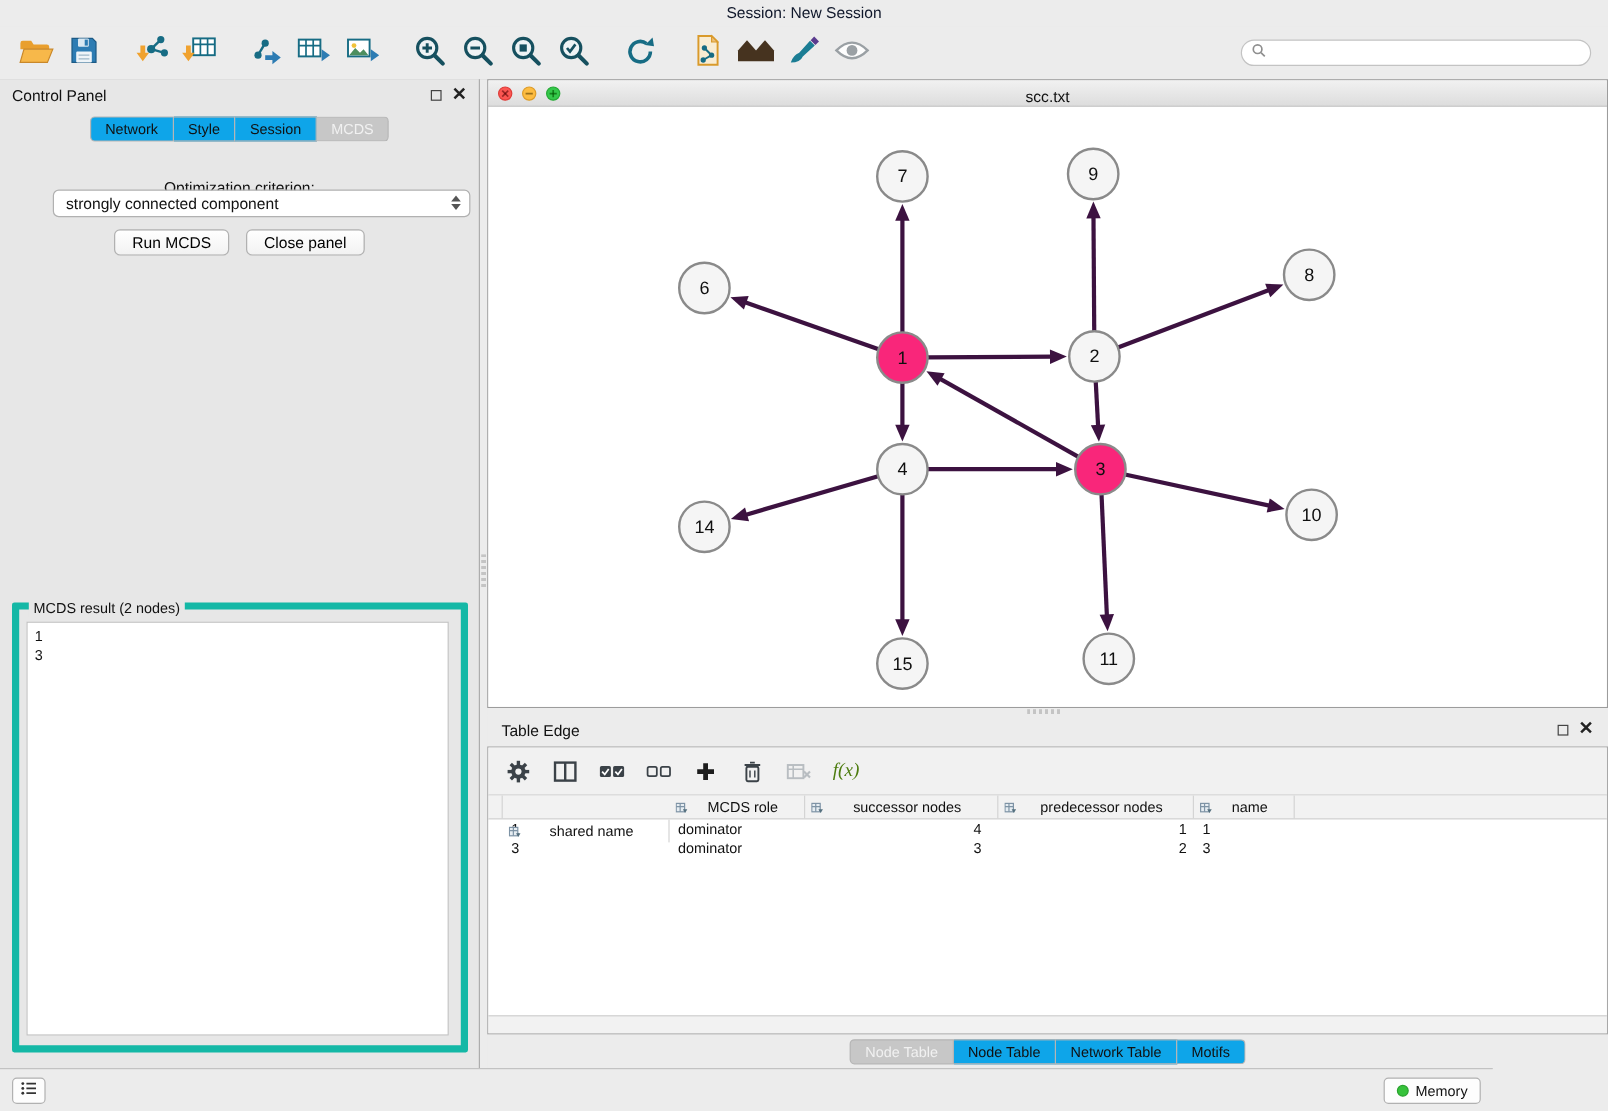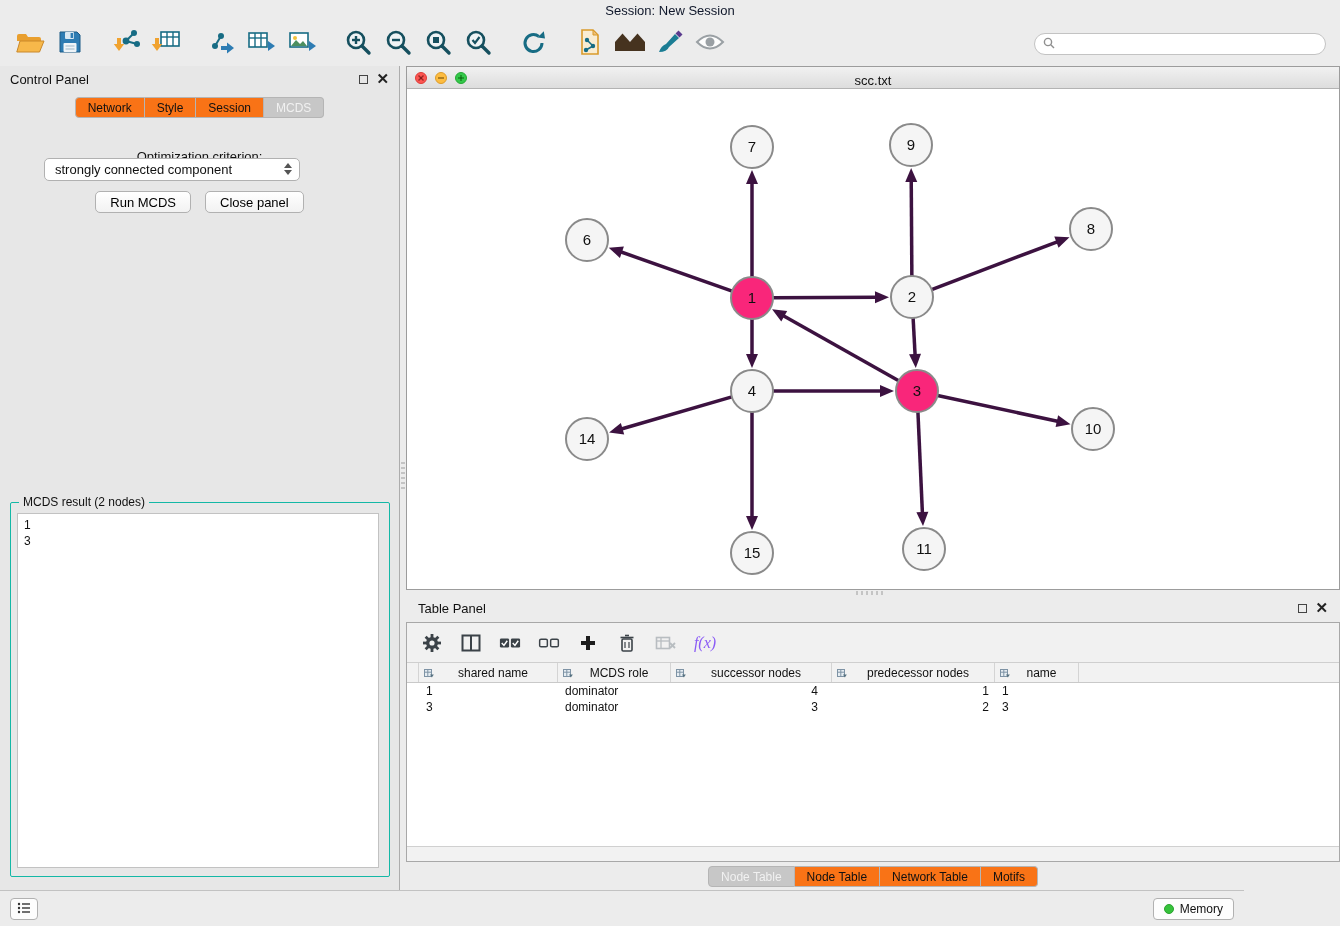--- a/index.html
+++ b/index.html
@@ -14,32 +14,32 @@
   .search-box{margin-left:auto;margin-right:4px;width:292px;height:22px;border:1px solid #c3c3c3;border-radius:12px;background:#fff;display:flex;align-items:center;padding:0 8px;gap:5px;}
   .search-box input{border:none;outline:none;flex:1;font-size:12px;background:transparent;font-family:"Liberation Sans",sans-serif;}
 
   
   .control-panel{position:absolute;left:0;top:66px;width:400px;height:824px;background:#e7e7e7;border-right:1px solid #adadad;}
   .cp-header{position:absolute;left:0;top:0;width:100%;height:26px;display:flex;align-items:center;padding:0 10px;font-size:13px;}
   .panel-btns{margin-left:auto;display:flex;gap:8px;align-items:center;}
   .float-btn{width:9px;height:9px;border:1.5px solid #444;display:inline-block;background:transparent;}
   .close-x{font-size:15px;font-weight:bold;color:#222;line-height:12px;}
   .cp-tabs{position:absolute;left:0;top:31px;width:100%;display:flex;justify-content:center;}
-  .tab{height:21px;padding:0 12px;background:#f97316;border:1px solid #b5b5b5;border-left:none;font-size:12px;display:flex;align-items:center;color:#111;cursor:default;}
+  .tab{height:21px;padding:0 12px;background:#0ea5e9;border:1px solid #b5b5b5;border-left:none;font-size:12px;display:flex;align-items:center;color:#111;cursor:default;}
   .tab:first-child{border-left:1px solid #b5b5b5;border-radius:4px 0 0 4px;}
   .tab:last-child{border-radius:0 4px 4px 0;}
   .tab.selected{background:#c7c7c7;color:#f1f1f1;}
   .opt-label{position:absolute;left:0;top:83px;width:100%;text-align:center;font-size:13px;}
-  .dropdown{position:absolute;left:44px;top:92px;width:256px;height:23px;background:#fff;border:1px solid #b1b1b1;border-radius:5px;display:flex;align-items:center;padding:0 26px 0 10px;font-size:13px;}
+  .dropdown{position:absolute;left:44px;top:92px;width:348px;height:23px;background:#fff;border:1px solid #b1b1b1;border-radius:5px;display:flex;align-items:center;padding:0 26px 0 10px;font-size:13px;}
   .stepper{position:absolute;right:7px;top:4px;display:flex;flex-direction:column;gap:2px;align-items:center;}
   .stepper .up{width:0;height:0;border-left:4px solid transparent;border-right:4px solid transparent;border-bottom:5px solid #555;}
   .stepper .down{width:0;height:0;border-left:4px solid transparent;border-right:4px solid transparent;border-top:5px solid #555;}
   .cp-buttons{position:absolute;left:0;top:125px;width:100%;display:flex;justify-content:center;gap:14px;align-items:center;}
   .btn{height:22px;padding:0 14px;border:1px solid #b1b1b1;border-radius:5px;background:linear-gradient(#ffffff,#f2f2f2);font-size:13px;font-family:"Liberation Sans",sans-serif;}
-  .groupbox{position:absolute;left:10px;top:436px;width:380px;height:375px;border:1px solid #14b8a6;border-radius:2px;}
+  .groupbox{position:absolute;left:10px;top:436px;width:380px;height:375px;border:6px solid #14b8a6;border-radius:2px;}
   .group-title{position:absolute;top:-8px;left:8px;background:#e7e7e7;padding:0 4px;font-size:12px;}
   .result-list{position:absolute;left:6px;top:10px;right:10px;bottom:8px;background:#fff;border:1px solid #c2c2c2;padding:3px 6px;overflow:hidden;}
   .result-line{font-size:12px;line-height:16px;}
 
   
   .vsplit{position:absolute;left:400px;top:66px;width:6px;height:824px;background:#ececec;}
   .vgrip{position:absolute;left:401px;top:462px;width:4px;height:28px;background:repeating-linear-gradient(#c4c4c4 0 2px,#ececec 2px 5px);}
   .hgrip{position:absolute;left:856px;top:591px;width:28px;height:4px;background:repeating-linear-gradient(90deg,#c4c4c4 0 2px,#ececec 2px 5px);}
 
   
@@ -53,21 +53,21 @@
   .nw-title{flex:1;text-align:center;font-size:13px;color:#111;}
   .nw-canvas{position:absolute;left:0;top:22px;width:932px;height:500px;background:#fff;}
   .graph{width:100%;height:100%;display:block;}
 
   
   .table-panel{position:absolute;left:406px;top:596px;width:934px;height:294px;background:#ececec;}
   .tp-header{position:absolute;left:0;top:0;width:100%;height:24px;display:flex;align-items:center;padding:0 12px;font-size:13px;}
   .tp-body{position:absolute;left:0;top:26px;width:934px;height:240px;background:#fff;border:1px solid #a8a8a8;display:flex;flex-direction:column;}
   .tp-toolbar{height:40px;background:#f1f1f1;border-bottom:1px solid #cfcfcf;display:flex;align-items:center;padding:0 14px;gap:17px;flex:0 0 auto;}
   .ticon{width:22px;height:22px;display:flex;align-items:center;justify-content:center;}
-  .fx{font-family:"Liberation Serif",serif;font-style:italic;font-size:16px;color:#8b5cf6;}
+  .fx{font-family:"Liberation Serif",serif;font-style:italic;font-size:16px;color:#4d7c0f;}
   .table-header-row{height:20px;background:#f2f2f2;display:flex;border-bottom:1px solid #c9c9c9;flex:0 0 auto;}
   .hdr-gutter{width:12px;border-right:1px solid #d4d4d4;flex:0 0 auto;}
   .th{position:relative;border-right:1px solid #d4d4d4;display:flex;align-items:center;justify-content:center;font-size:12px;flex:0 0 auto;height:100%;}
   .sort-ic{position:absolute;left:5px;top:4px;}
   .th-label{padding-left:10px;}
   .table-rows{flex:1;background:#fff;overflow:hidden;}
   .tr{height:16px;display:flex;font-size:12px;align-items:center;}
   .row-gutter{width:12px;flex:0 0 auto;}
   .td{flex:0 0 auto;white-space:nowrap;}
   .hscroll{height:15px;background:#f2f2f2;border-top:1px solid #d0d0d0;flex:0 0 auto;}
@@ -388,21 +388,21 @@
         <g>
           <circle cx="517" cy="460" r="21" fill="#f5f5f5" stroke="#8a8a8a" stroke-width="2"></circle>
           <text x="517" y="465" text-anchor="middle" font-size="15" fill="#101010" font-family="&quot;Liberation Sans&quot;, sans-serif">11</text>
         </g>
       </svg>
   </div>
 </div>
 
 <div class="table-panel">
   <div class="tp-header">
-    <span>Table Panel</span>
+    <span>Table Edge</span>
     <span class="panel-btns" style="margin-left:auto;">
       <span class="float-btn"></span>
       <span class="close-x">✕</span>
     </span>
   </div>
   <div class="tp-body">
     <div class="tp-toolbar">
       <span class="ticon">
           <svg width="20" height="20" viewBox="0 0 20 20">
             <g fill="#3b4248">
@@ -455,21 +455,21 @@
             <line x1="1.5" y1="6" x2="14.5" y2="6" stroke="#b8bdc1" stroke-width="1.3"></line>
             <line x1="6" y1="2.5" x2="6" y2="13.5" stroke="#b8bdc1" stroke-width="1.3"></line>
             <line x1="15" y1="8" x2="20" y2="13" stroke="#b8bdc1" stroke-width="1.8"></line>
             <line x1="20" y1="8" x2="15" y2="13" stroke="#b8bdc1" stroke-width="1.8"></line>
           </svg>
         </span>
       <span class="ticon fx">f(x)</span>
     </div>
     <div class="table-header-row">
         <div class="hdr-gutter"></div>
-        <div class="th" style="width: 139px;">
+        <div class="th" style="width: 139px; margin-top: 20px;">
           <span class="sort-ic"><svg width="10" height="10" viewBox="0 0 10 10">
               <rect x="0.5" y="1.5" width="7" height="7" fill="#e6edf2" stroke="#7e93a5"></rect>
               <line x1="0.5" y1="4.2" x2="7.5" y2="4.2" stroke="#7e93a5"></line>
               <line x1="3.8" y1="1.5" x2="3.8" y2="8.5" stroke="#7e93a5"></line>
               <path d="M6 6.4 h3.8 l-1.9 3.2 z" fill="#55707f"></path>
             </svg></span>
           <span class="th-label">shared name</span>
         </div>
         <div class="th" style="width: 113px;">
           <span class="sort-ic"><svg width="10" height="10" viewBox="0 0 10 10">

